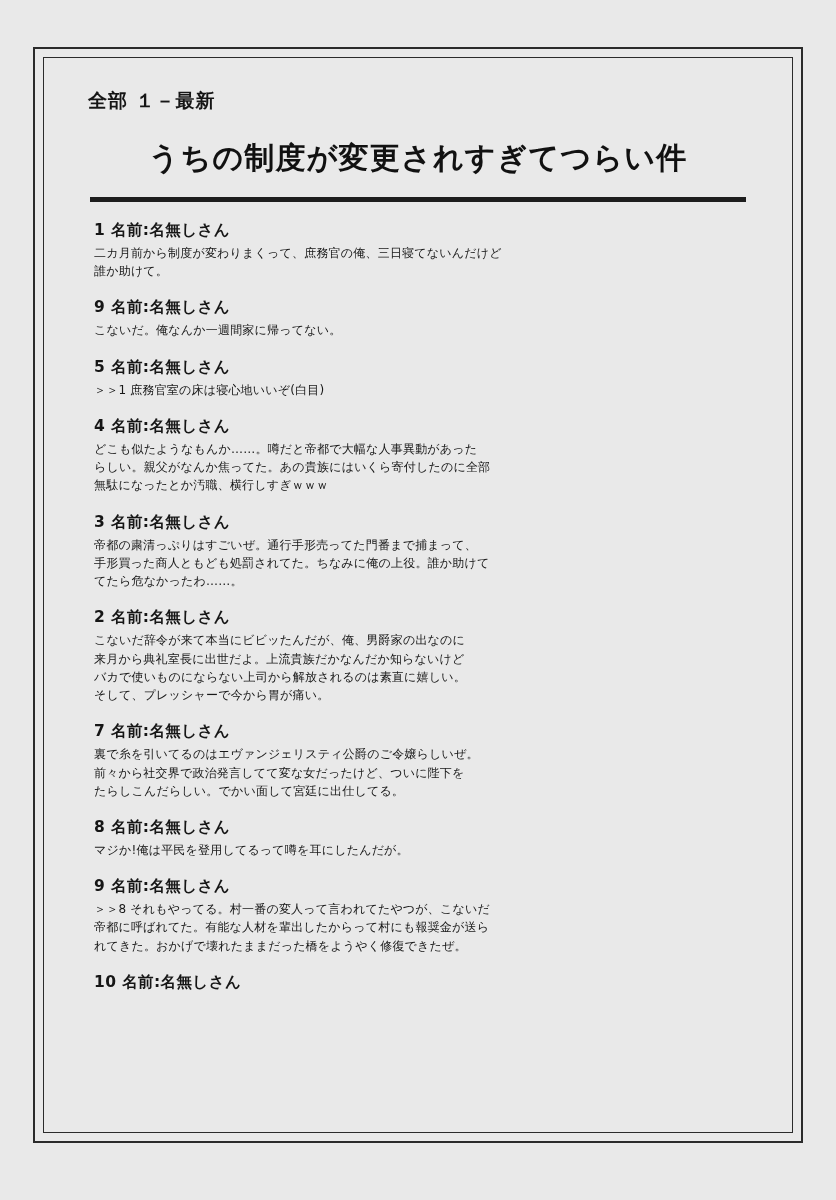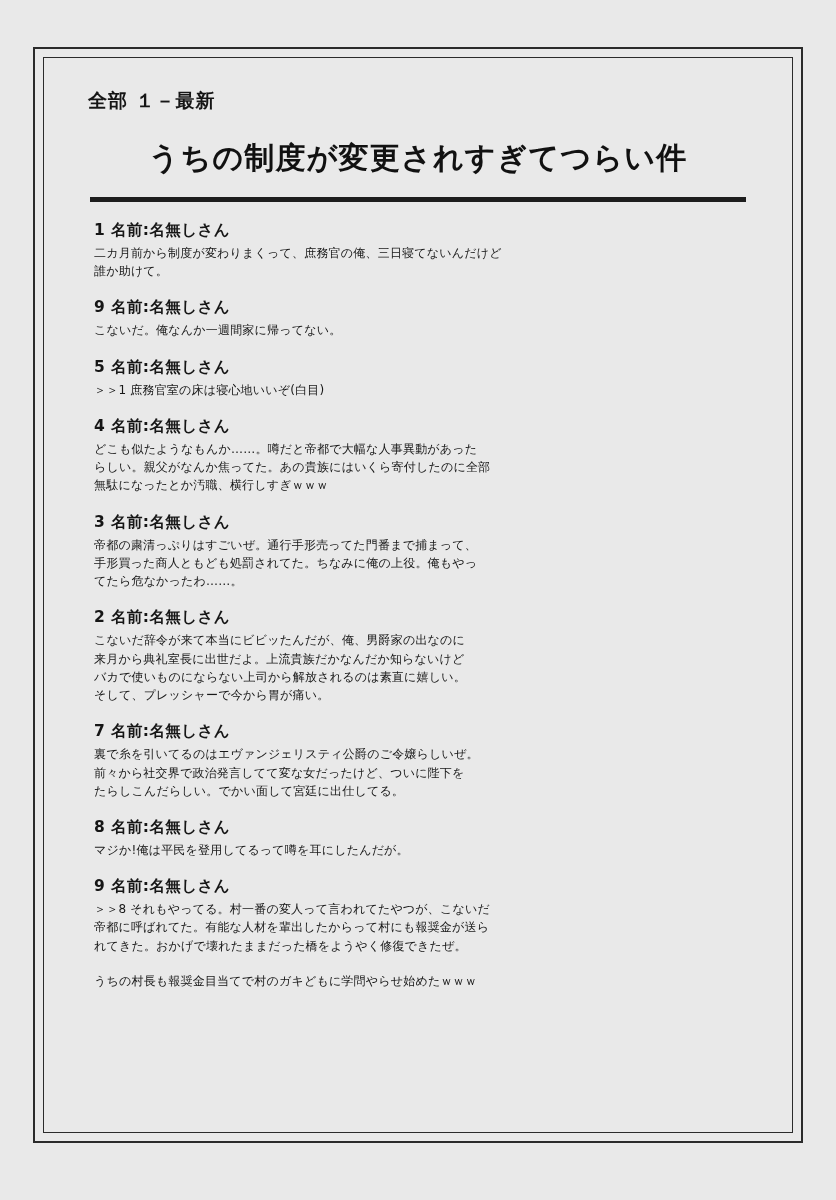--- a/index.html
+++ b/index.html
@@ -120,21 +120,21 @@
           <div class="post">
             <div class="post-head">4 名前:名無しさん</div>
             <div class="post-body">どこも似たようなもんか……。噂だと帝都で大幅な人事異動があった
 らしい。親父がなんか焦ってた。あの貴族にはいくら寄付したのに全部
 無駄になったとか汚職、横行しすぎｗｗｗ</div>
           </div>
 
           <div class="post">
             <div class="post-head">3 名前:名無しさん</div>
             <div class="post-body">帝都の粛清っぷりはすごいぜ。通行手形売ってた門番まで捕まって、
-手形買った商人ともども処罰されてた。ちなみに俺の上役。俺もやっ
+手形買った商人ともども処罰されてた。ちなみに俺の上役。誰か助けて
 てたら危なかったわ……。</div>
           </div>
 
           <div class="post">
             <div class="post-head">2 名前:名無しさん</div>
             <div class="post-body">こないだ辞令が来て本当にビビッたんだが、俺、男爵家の出なのに
 来月から典礼室長に出世だよ。上流貴族だかなんだか知らないけど
 バカで使いものにならない上司から解放されるのは素直に嬉しい。
 そして、プレッシャーで今から胃が痛い。</div>
           </div>
@@ -152,20 +152,20 @@
           </div>
 
           <div class="post">
             <div class="post-head">9 名前:名無しさん</div>
             <div class="post-body">＞＞8 それもやってる。村一番の変人って言われてたやつが、こないだ
 帝都に呼ばれてた。有能な人材を輩出したからって村にも報奨金が送ら
 れてきた。おかげで壊れたままだった橋をようやく修復できたぜ。</div>
           </div>
 
           <div class="post">
-            <div class="post-body">うちの村長も報奨金目当てで村のガキどもに学問やらせ始めたｗｗｗ</div>
+            <div class="post-head">10 名前:名無しさん</div>
           </div>
 
         </div>
       </div>
     </div>
   </div>
 </div>
 
 </body></html>

